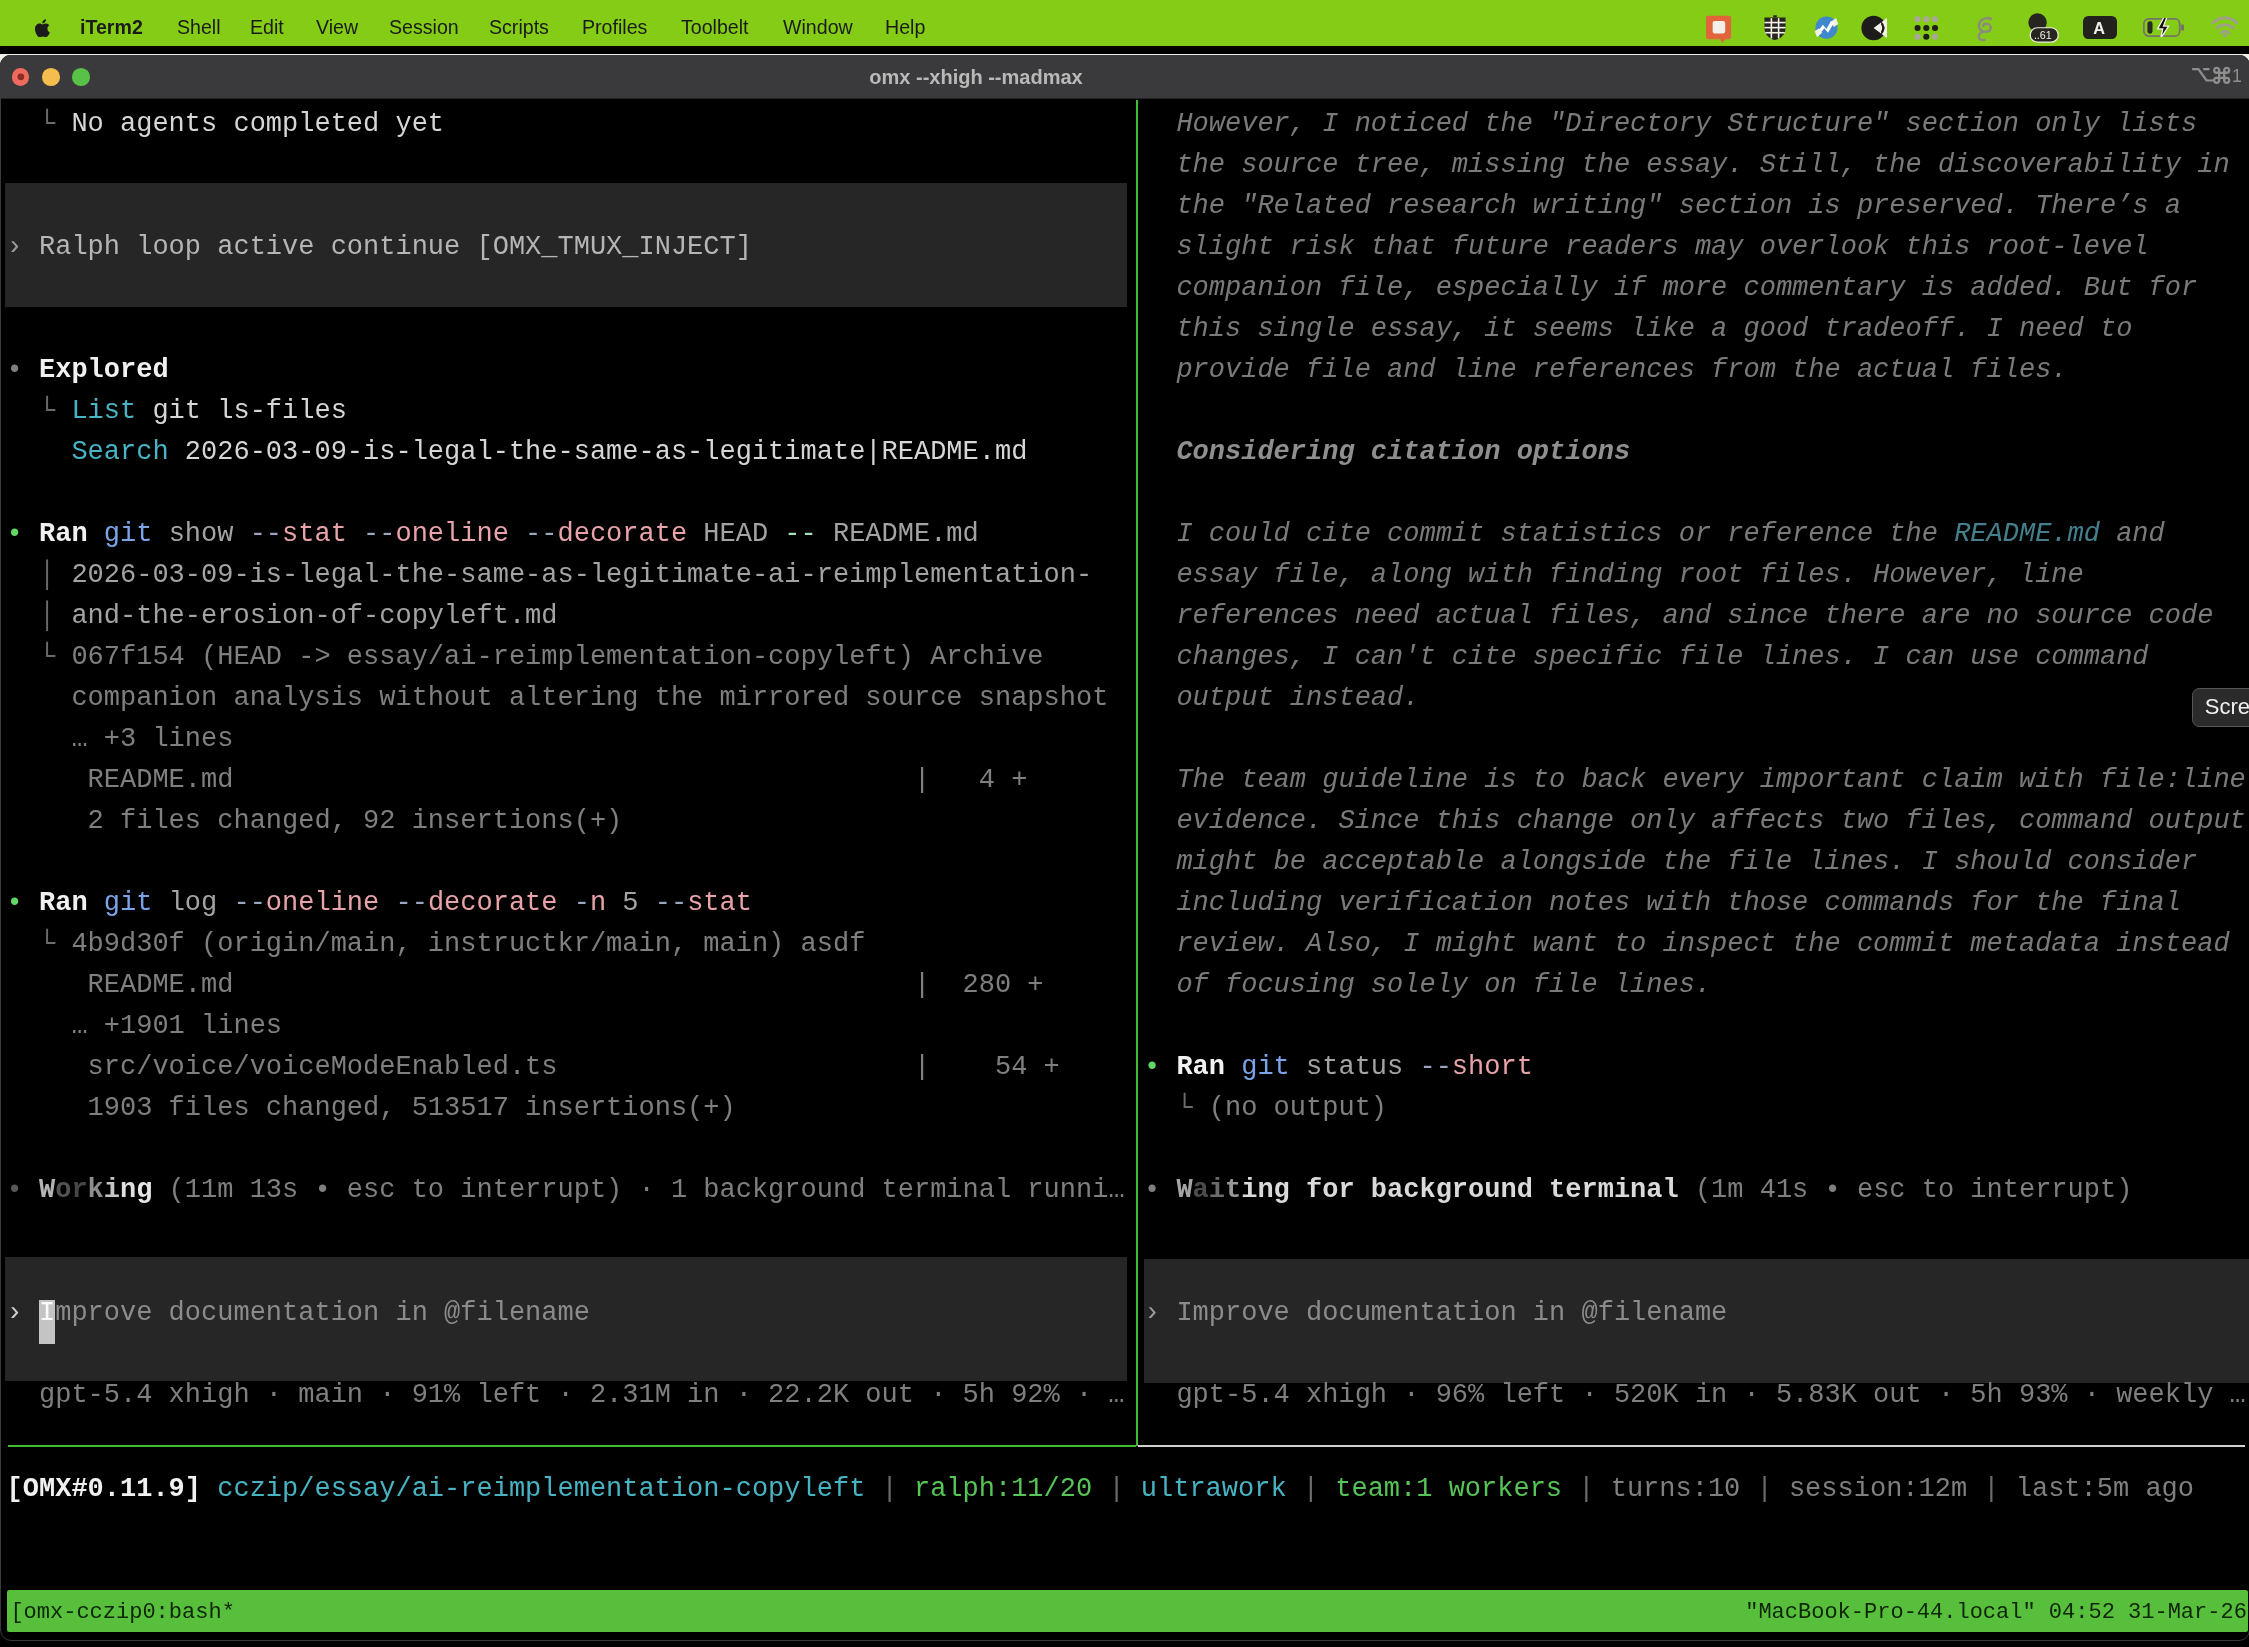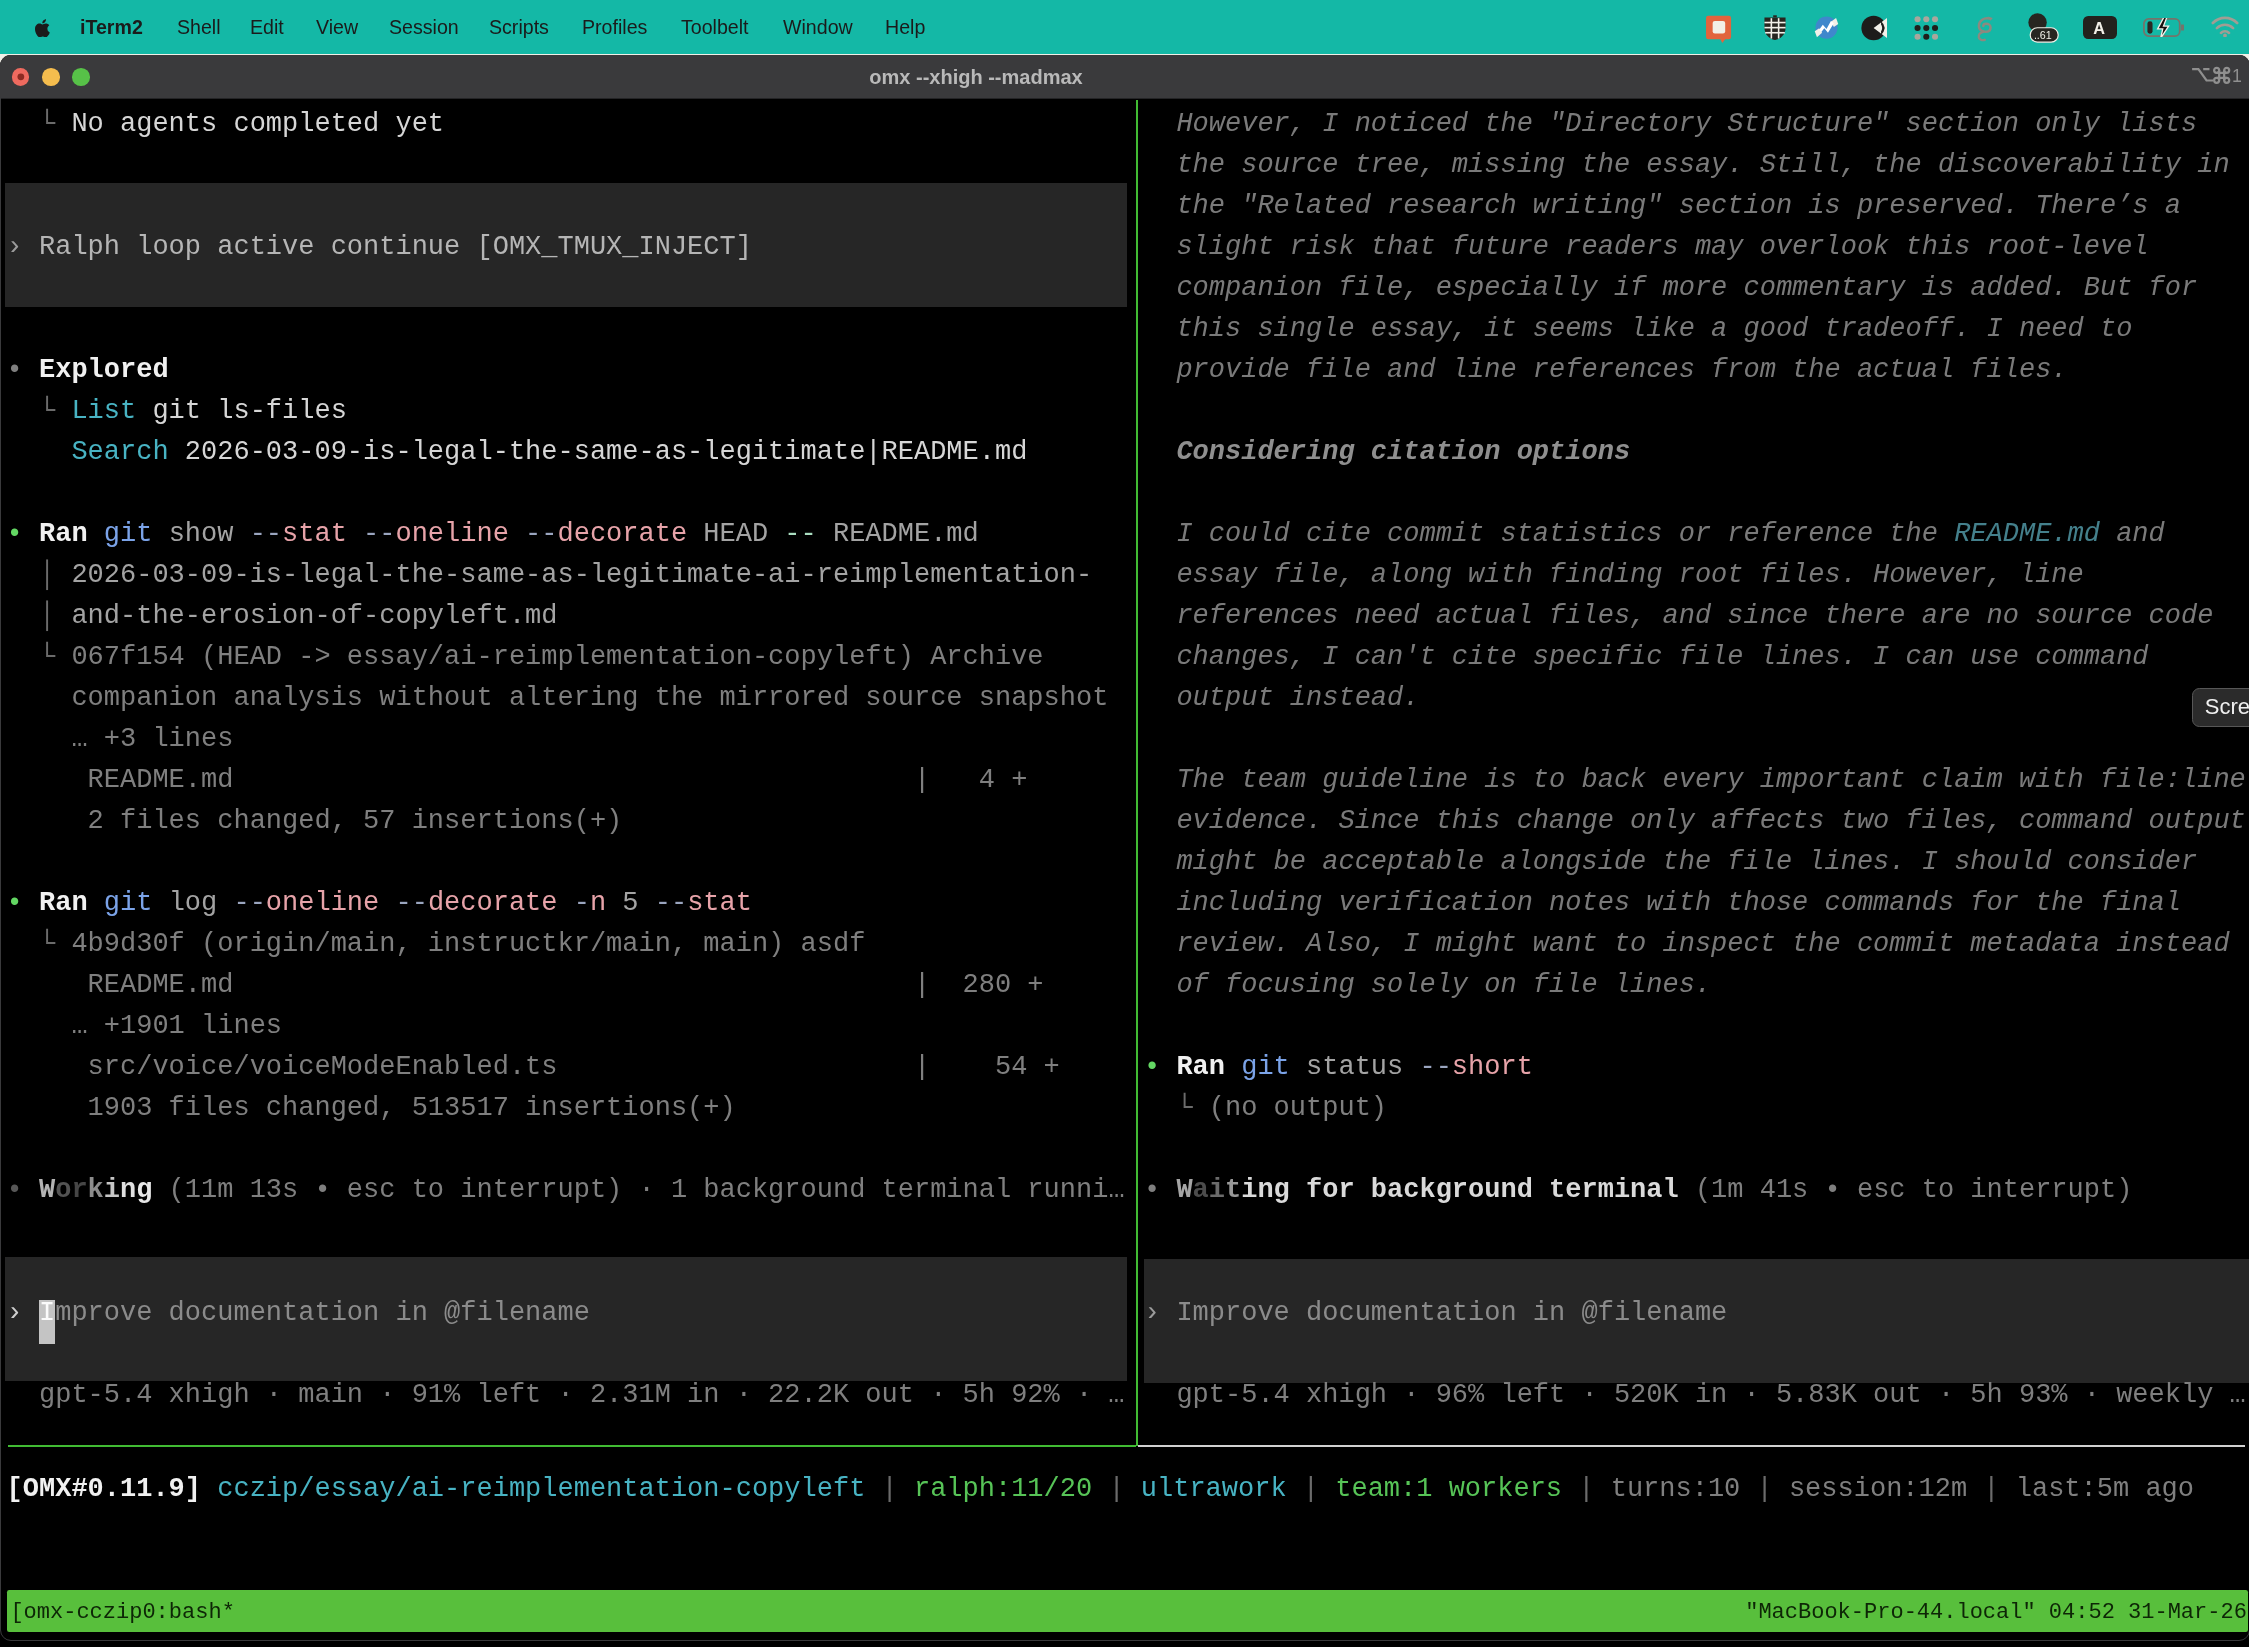--- a/index.html
+++ b/index.html
@@ -1,15 +1,15 @@
 <!DOCTYPE html>
 <html style="font-size:11.8px"><head><meta charset="utf-8"><style>
 *{margin:0;padding:0;box-sizing:border-box}
 html,body{width:2250px;height:1648px;background:#000;overflow:hidden}
-#menubar{position:absolute;top:0;left:0;width:2250px;height:54px;background:#14b8a6}
+#menubar{position:absolute;top:0;left:0;width:2250px;height:46px;background:#84cc16}
 .mi{position:absolute;top:0;height:54px;line-height:55px;font-family:"Liberation Sans",sans-serif;font-size:19.6px;color:#1b1b1b}
 .mi.b{font-weight:bold}
 #apple{position:absolute;left:35px;top:18.5px}
 .ic{position:absolute}
 #creamfill{position:absolute;top:54px;left:0;width:2250px;height:22px;background:#f1efe7}
 #win{position:absolute;top:55px;left:0;width:2250px;height:1586px;background:#000;border-radius:11px;overflow:hidden}
 #titlebar{position:absolute;top:0;left:0;width:2250px;height:44px;background:#3a3a3c;border-bottom:1.5px solid #242426}
 .tl{position:absolute;top:13.3px;width:17.7px;height:17.7px;border-radius:50%}
 #title{position:absolute;top:0;width:1952px;text-align:center;line-height:44px;font-family:"Liberation Sans",sans-serif;font-size:20px;font-weight:bold;color:#b9b9b9}
 pre{position:absolute;font-family:"Liberation Mono",monospace;font-size:27px;line-height:41px;color:#d6d6d6}
@@ -157,21 +157,21 @@
   <i class="bx">└</i> <i class="cy">List</i> <i class="w">git ls-files</i>
     <i class="cy">Search</i> <i class="w">2026-03-09-is-legal-the-same-as-legitimate|README.md</i>
 
 <i class="gn">•</i> <i class="wb">Ran</i> <i class="bl">git</i> <i class="lv">show</i> <i class="fd">--</i><i class="pk">stat</i> <i class="fd">--</i><i class="pk">oneline</i> <i class="fd">--</i><i class="pk">decorate</i> <i class="lv">HEAD</i> <i class="mg">--</i> <i class="lv">README.md</i>
   <i class="bx">│</i> <i class="lv">2026-03-09-is-legal-the-same-as-legitimate-ai-reimplementation-</i>
   <i class="bx">│</i> <i class="lv">and-the-erosion-of-copyleft.md</i>
   <i class="bx">└</i> <i class="g">067f154 (HEAD -&gt; essay/ai-reimplementation-copyleft) Archive</i>
     <i class="g">companion analysis without altering the mirrored source snapshot</i>
     <i class="g">… +3 lines</i>
      <i class="g">README.md                                          |   4 +</i>
-     <i class="g">2 files changed, 57 insertions(+)</i>
+     <i class="g">2 files changed, 92 insertions(+)</i>
 
 <i class="gn">•</i> <i class="wb">Ran</i> <i class="bl">git</i> <i class="lv">log</i> <i class="fd">--</i><i class="pk">oneline</i> <i class="fd">--</i><i class="pk">decorate</i> <i class="fd">-</i><i class="pk">n</i> <i class="lv">5</i> <i class="fd">--</i><i class="pk">stat</i>
   <i class="bx">└</i> <i class="g">4b9d30f (origin/main, instructkr/main, main) asdf</i>
      <i class="g">README.md                                          |  280 +</i>
     <i class="g">… +1901 lines</i>
      <i class="g">src/voice/voiceModeEnabled.ts                      |    54 +</i>
      <i class="g">1903 files changed, 513517 insertions(+)</i>
 
 <i class="gd">•</i> <i class="s1">W</i><i class="s2">o</i><i class="s3">r</i><i class="s4">k</i><i class="s5">i</i><i class="s6">n</i><i class="s7">g</i><i class="g"> (11m 13s • esc to interrupt) · 1 background terminal runni…</i>
 

